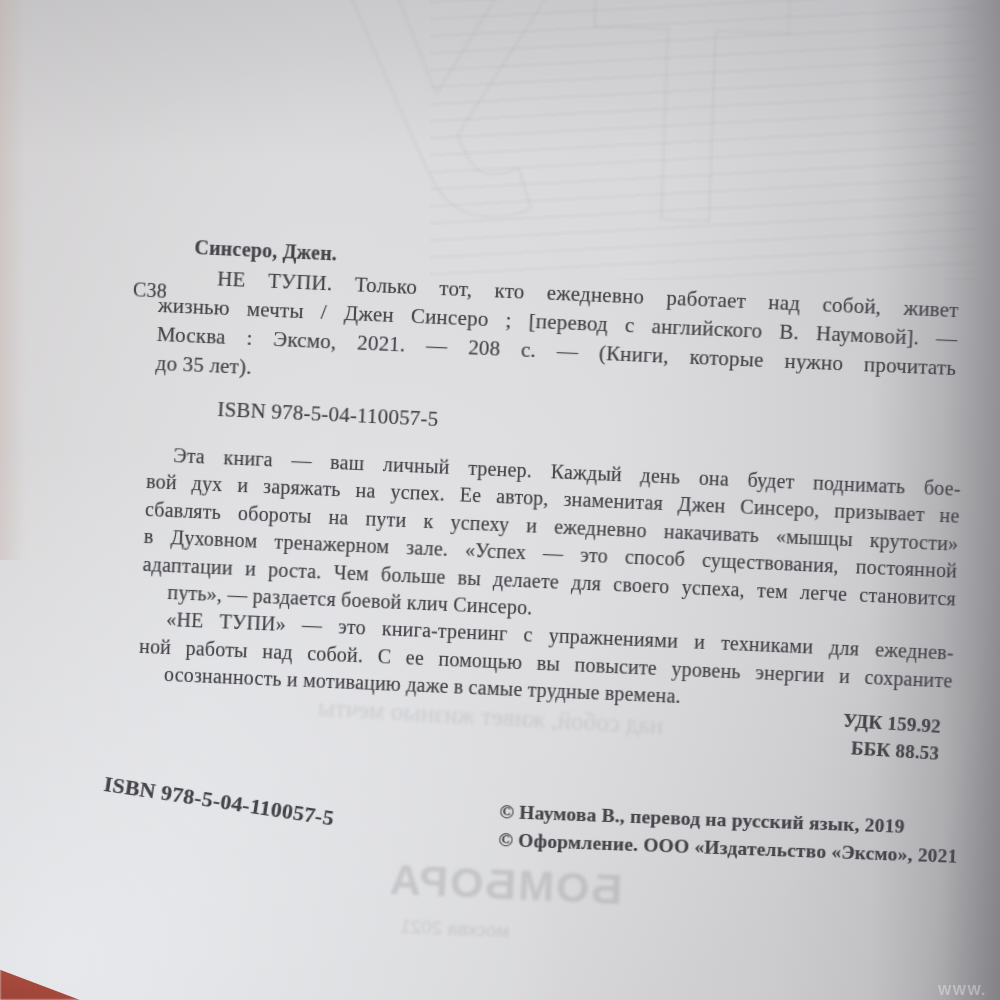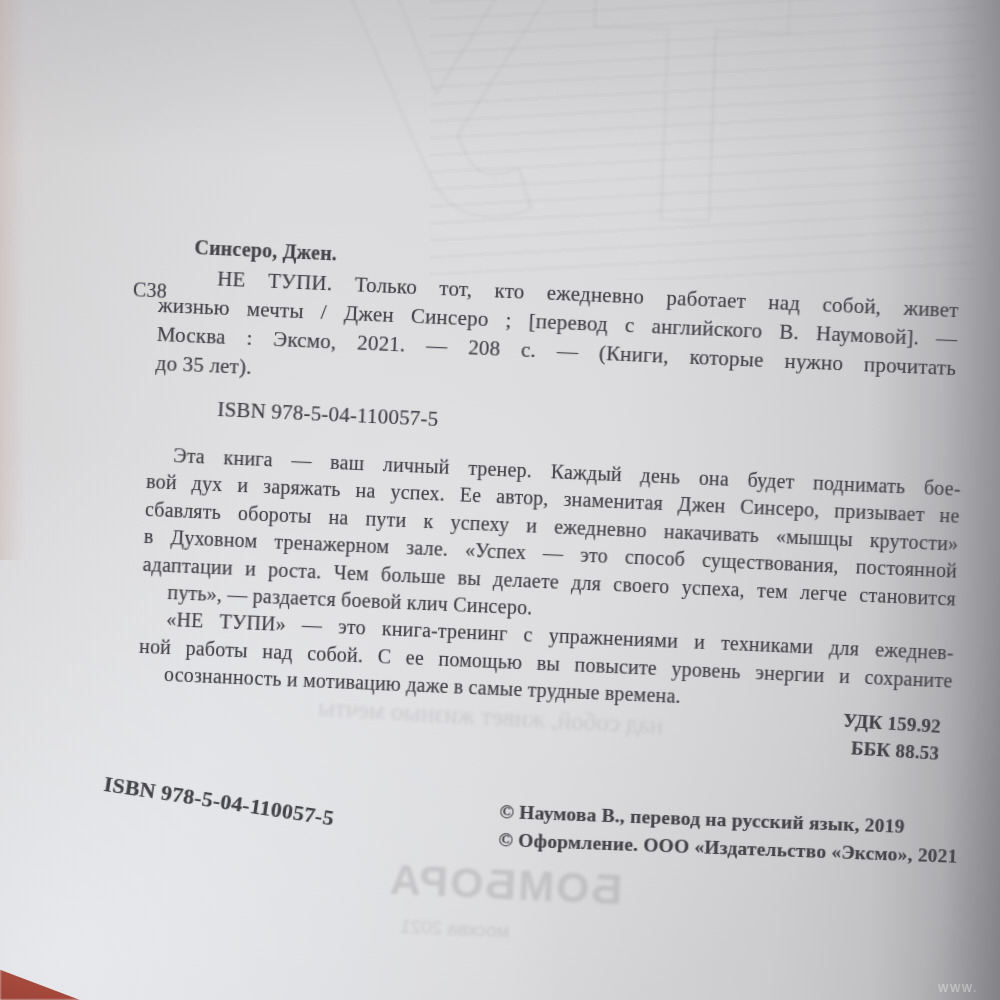--- a/index.html
+++ b/index.html
@@ -47,21 +47,21 @@
     transform:rotate(2deg) scaleX(-1); transform-origin:center;}
   .ghost-tagline{left:318px; top:703px; font-size:25px; opacity:0.30;
     font-family:"Liberation Serif","DejaVu Serif",serif;
     transform:rotate(3deg) scaleX(-1); transform-origin:center; white-space:nowrap;}
   .ghost-publisher{left:388px; top:860px; font-size:43px; font-weight:bold; opacity:0.38;
     font-family:"Liberation Sans","DejaVu Sans",sans-serif; letter-spacing:2px;
     transform:rotate(2.6deg) scaleX(-1); transform-origin:center;}
   .ghost-imprint{left:400px; top:918px; font-size:19px; opacity:0.32;
     font-family:"Liberation Sans","DejaVu Sans",sans-serif;
     transform:rotate(2.6deg) scaleX(-1); transform-origin:center;}
-  .watermark{position:absolute; left:938px; top:982px; font-size:11px; font-weight:bold;
+  .watermark{position:absolute; left:938px; top:982px; font-size:14px; font-weight:bold;
     font-family:"Liberation Sans","DejaVu Sans",sans-serif; color:rgba(255,255,255,0.34);
     letter-spacing:1.5px; white-space:nowrap;}
 </style>
 </head>
 <body>
 
 <div class="photo">
 
   <div class="ghost ghost-title">ТУ</div>
   <div class="texture-lines"></div>

